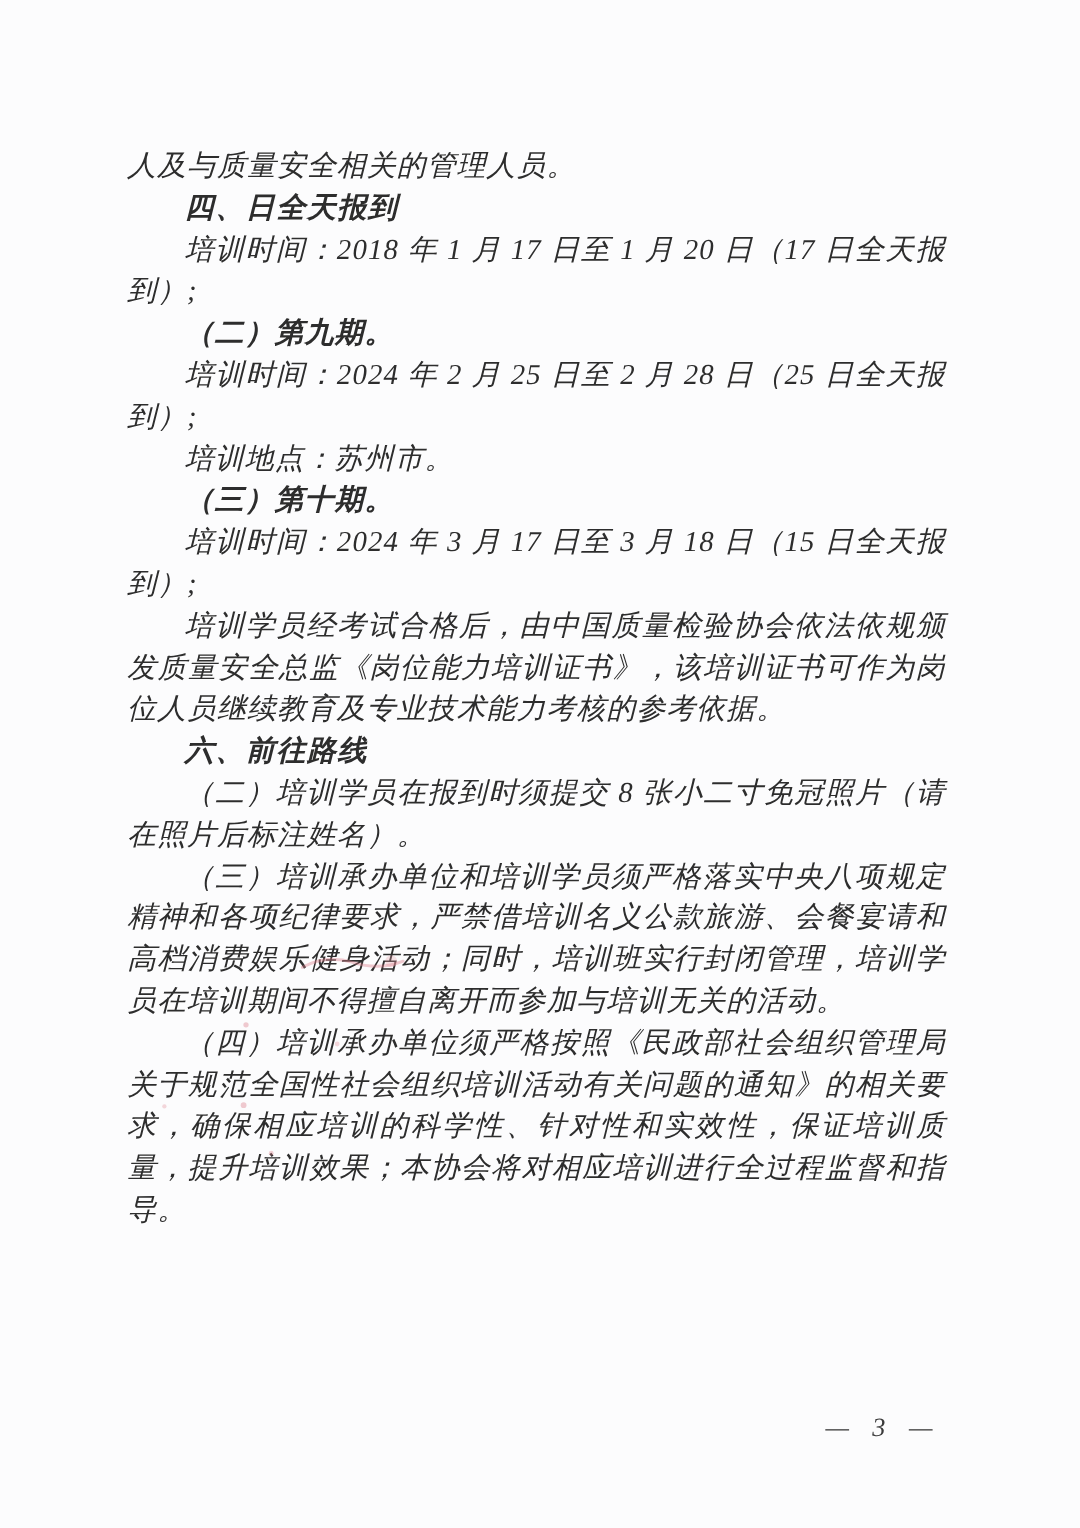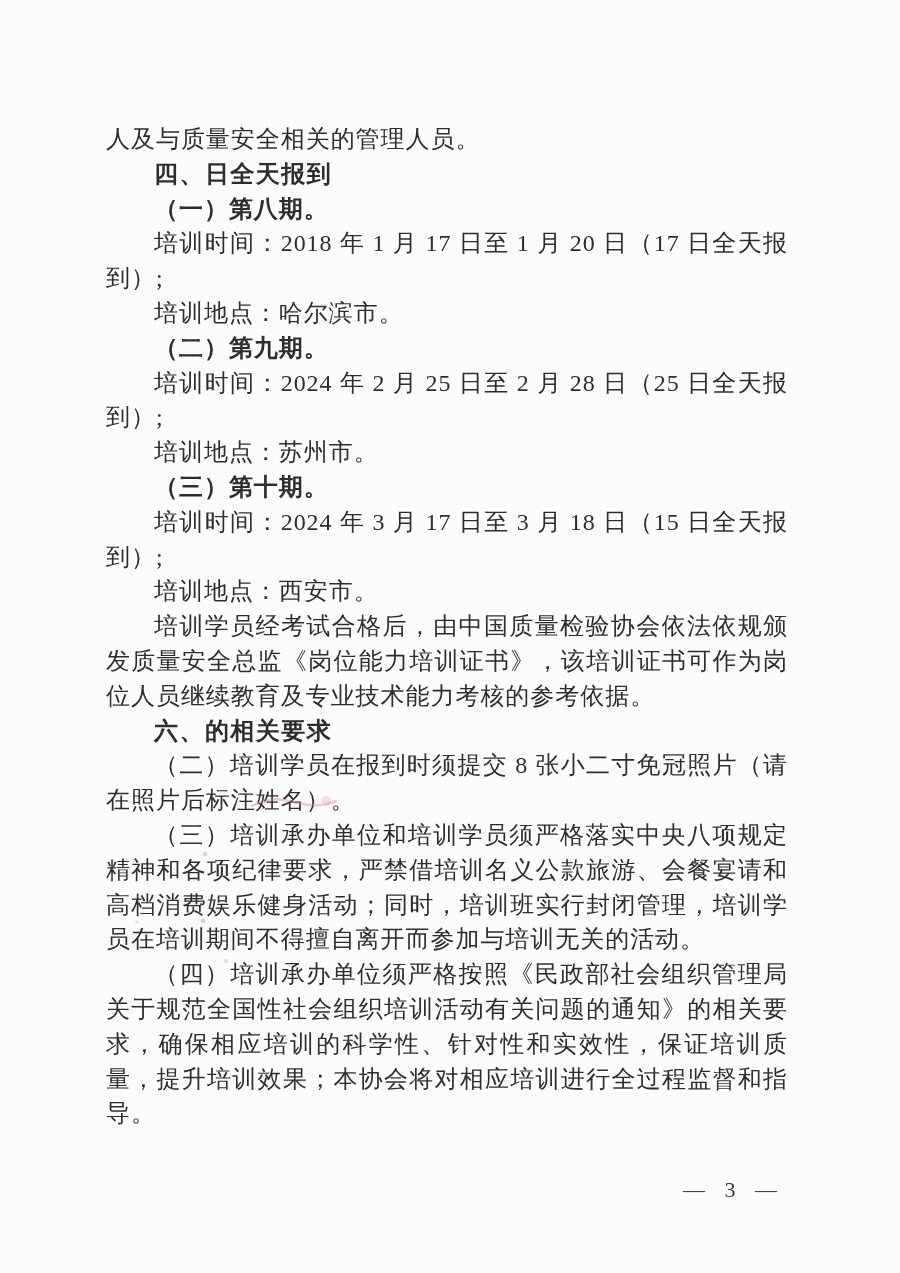--- a/index.html
+++ b/index.html
@@ -8,21 +8,21 @@
     --artifact:#dd7d8a;
   }
   html,body{margin:0;padding:0;}
   body{
     width:900px;height:1273px;
     background:var(--bg);
     position:relative;
     overflow:hidden;
     font-family:"Liberation Serif","DejaVu Serif",serif;
   }
-  .sheet{position:absolute;inset:0;}
+  .sheet{position:absolute;inset:0;font-style:italic;}
   .text-block{
     position:absolute;
     left:106px;top:122px;width:682px;
     font-size:24px;
     line-height:34.8px;
     color:var(--fg);
     text-align:justify;
     letter-spacing:0.04em;
   }
   .text-block p{margin:0;text-indent:2em;}
@@ -48,31 +48,28 @@
   }
 </style>
 </head>
 <body>
 
 <div class="sheet">
 
   <main class="text-block">
     <p class="cont">人及与质量安全相关的管理人员。</p>
     <p class="heading">四、日全天报到</p>
-    <p class="subheading">（一）第八期。</p>
     <p class="body">培训时间：2018 年 1 月 17 日至 1 月 20 日（17 日全天报到）;</p>
-    <p class="body">培训地点：哈尔滨市。</p>
     <p class="subheading">（二）第九期。</p>
     <p class="body">培训时间：2024 年 2 月 25 日至 2 月 28 日（25 日全天报到）;</p>
     <p class="body">培训地点：苏州市。</p>
     <p class="subheading">（三）第十期。</p>
     <p class="body">培训时间：2024 年 3 月 17 日至 3 月 18 日（15 日全天报到）;</p>
-    <p class="body">培训地点：西安市。</p>
     <p class="body">培训学员经考试合格后，由中国质量检验协会依法依规颁发质量安全总监《岗位能力培训证书》，该培训证书可作为岗位人员继续教育及专业技术能力考核的参考依据。</p>
-    <p class="heading">六、的相关要求</p>
+    <p class="heading">六、前往路线</p>
     <p class="body">（二）培训学员在报到时须提交 8 张小二寸免冠照片（请在照片后标注姓名）。</p>
     <p class="body">（三）培训承办单位和培训学员须严格落实中央八项规定精神和各项纪律要求，严禁借培训名义公款旅游、会餐宴请和高档消费娱乐健身活动；同时，培训班实行封闭管理，培训学员在培训期间不得擅自离开而参加与培训无关的活动。</p>
     <p class="body">（四）培训承办单位须严格按照《民政部社会组织管理局关于规范全国性社会组织培训活动有关问题的通知》的相关要求，确保相应培训的科学性、针对性和实效性，保证培训质量，提升培训效果；本协会将对相应培训进行全过程监督和指导。</p>
   </main>
 
   <svg class="artifacts" width="900" height="1273" viewBox="0 0 900 1273" aria-hidden="true">
     <path d="M252,806 Q272,795 294,802 T336,801" fill="none" stroke="#dd7d8a" stroke-width="2.5" stroke-linecap="round" opacity="0.40"></path>
     <circle cx="326" cy="801" r="5" fill="#e59aa5" opacity="0.30"></circle>
     <circle cx="205" cy="854" r="2.2" fill="#dd7d8a" opacity="0.40"></circle>
     <circle cx="281" cy="870" r="2" fill="#dd7d8a" opacity="0.30"></circle>

